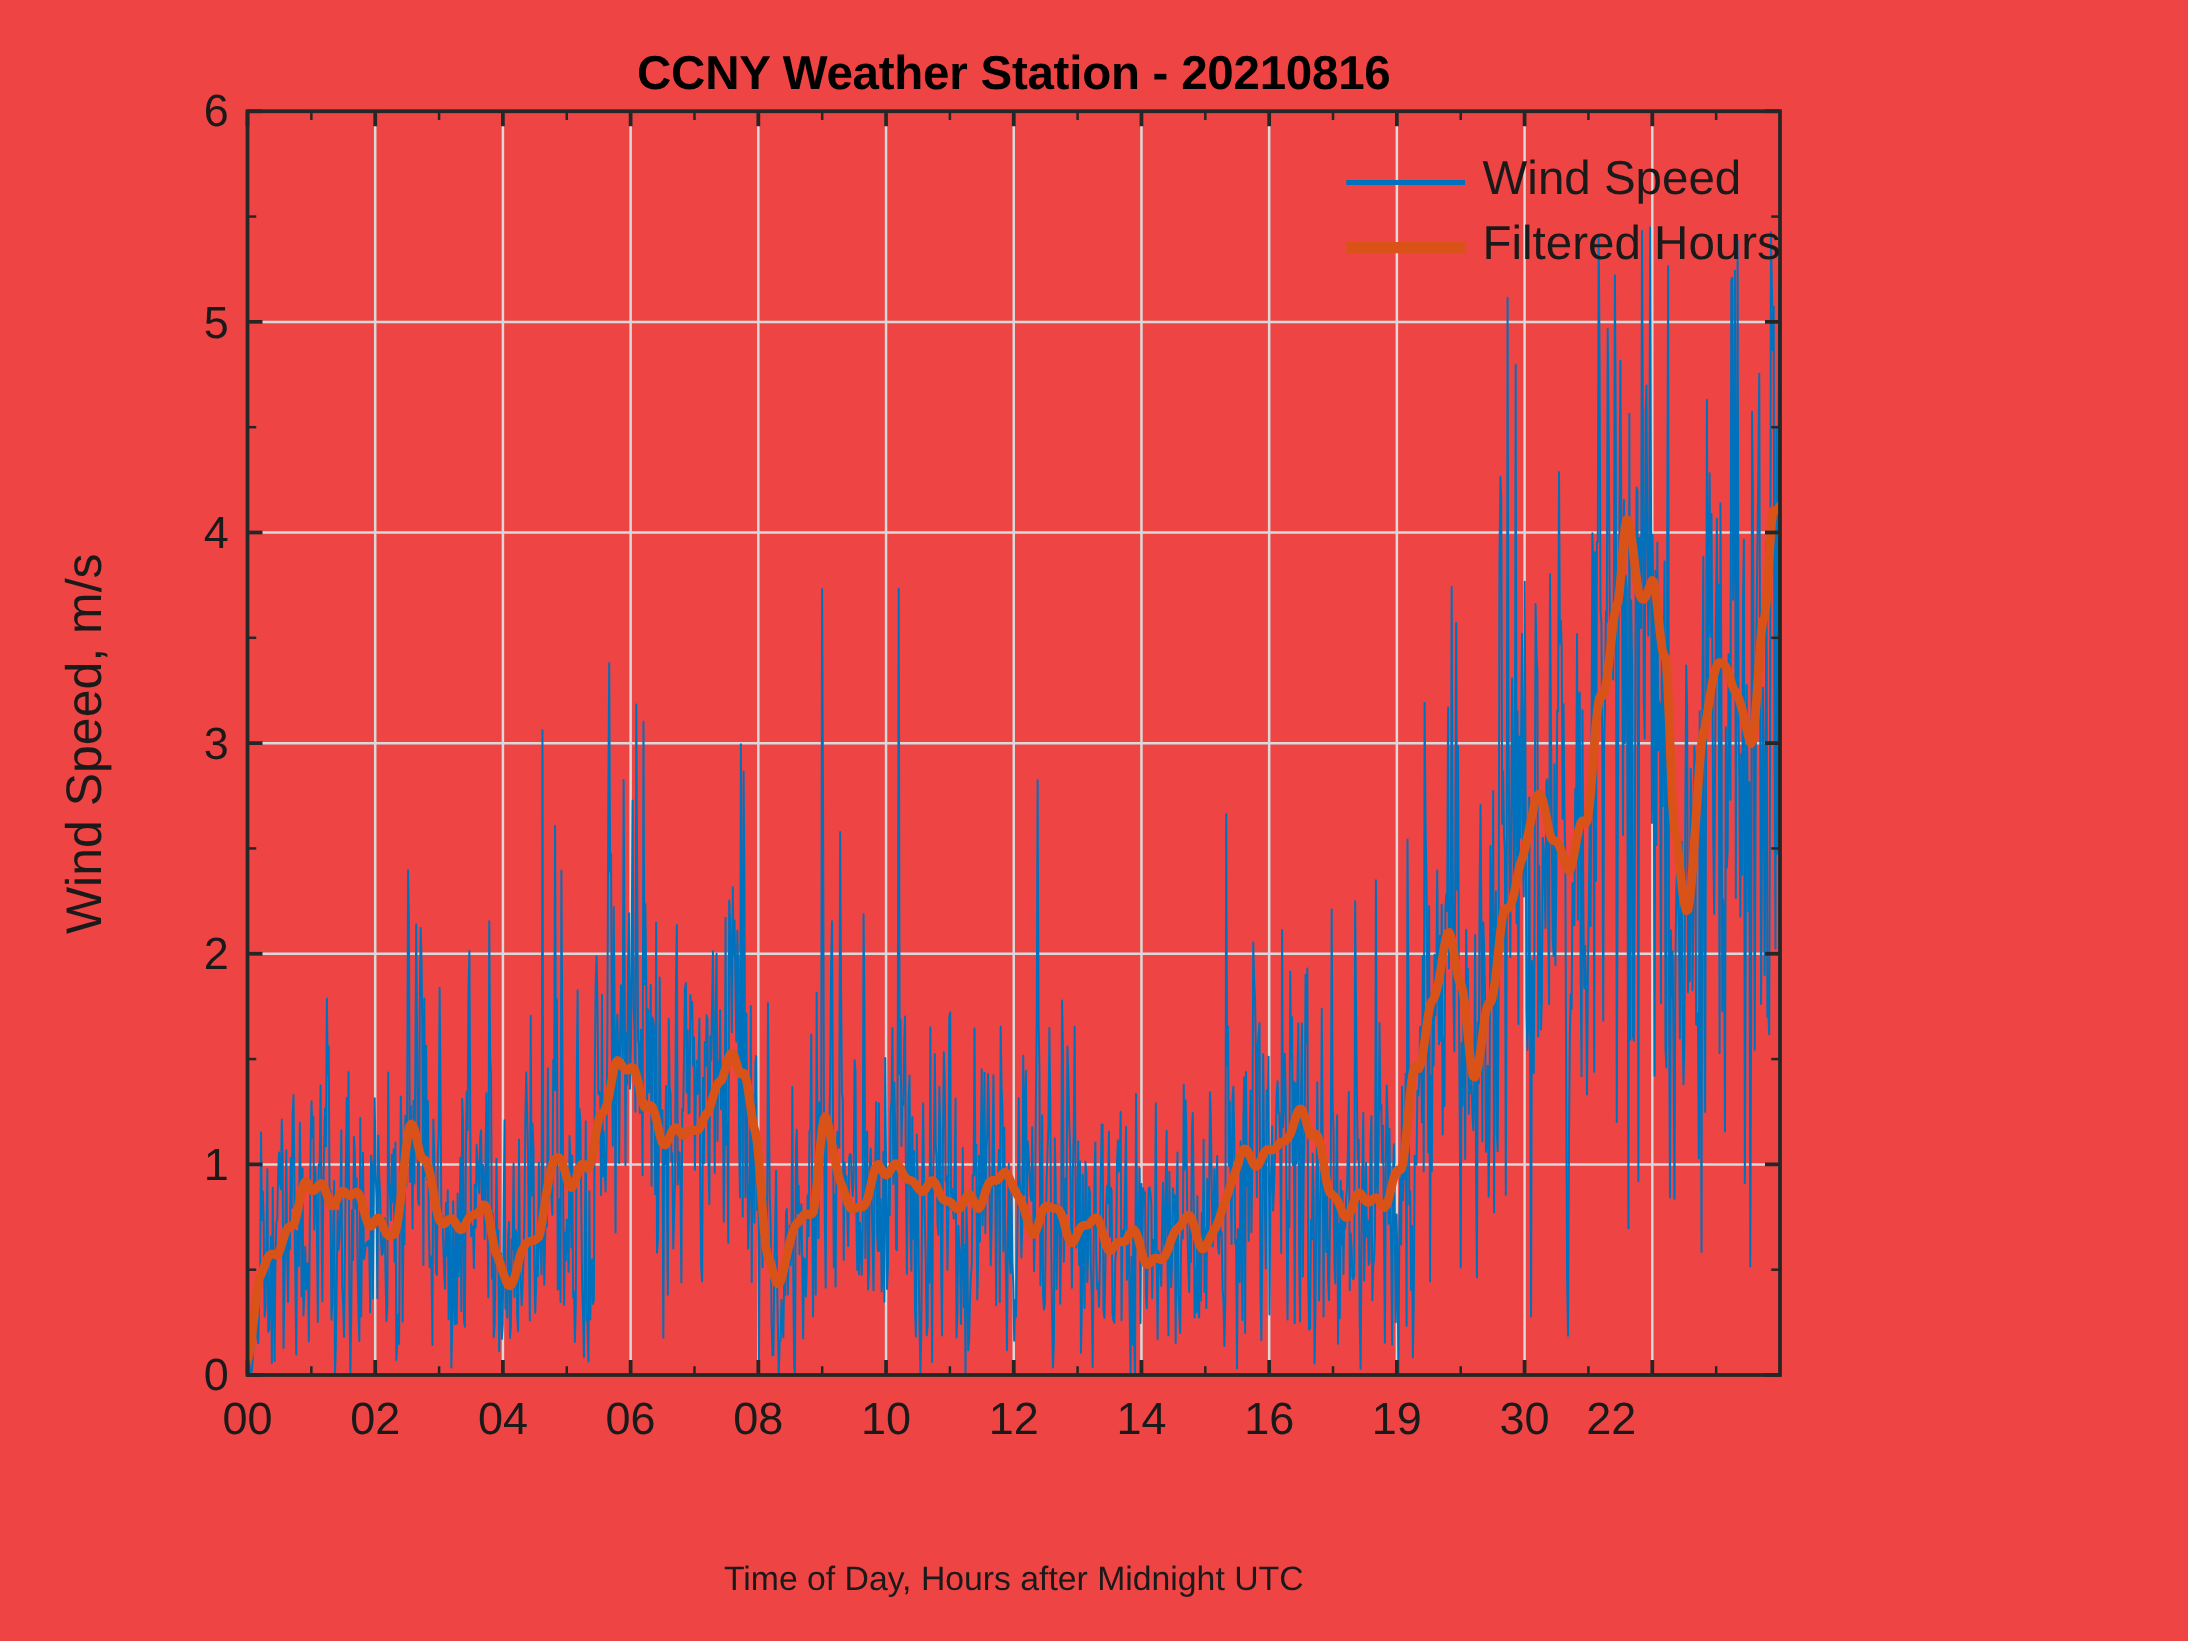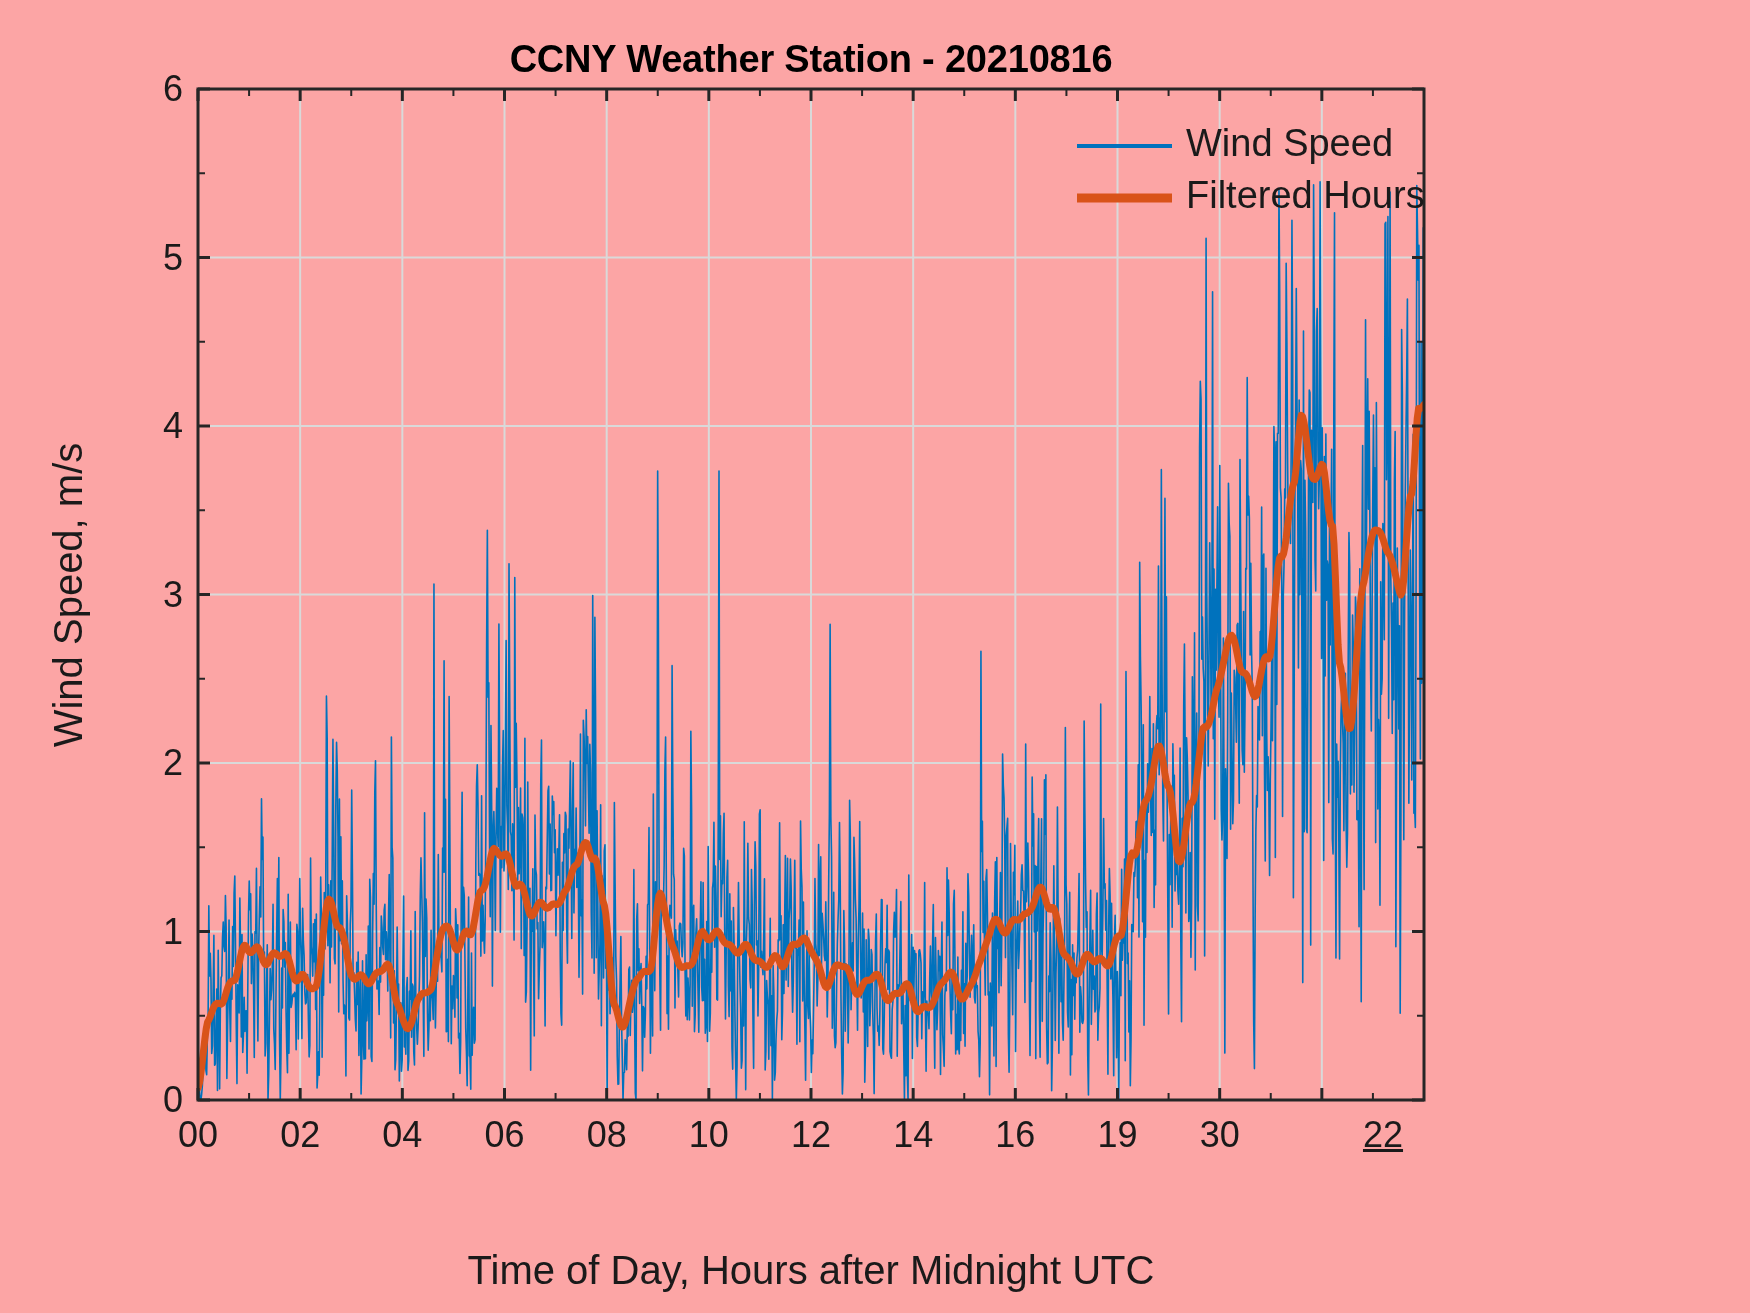--- a/index.html
+++ b/index.html
@@ -11,21 +11,21 @@
   body {
     width: 1750px;
     height: 1313px;
     font-family: "Liberation Sans", sans-serif;
     overflow: hidden;
   }
   #figure {
     position: relative;
     width: 1750px;
     height: 1313px;
-    background: #fca5a5;
+    background: #ef4444;
   }
   #chart-title {
     position: absolute;
     left: 198px;
     top: 38px;
     width: 1226px;
     text-align: center;
     font-family: "Liberation Sans", sans-serif;
     font-size: 38px;
     font-weight: bold;
@@ -66,21 +66,21 @@
     white-space: nowrap;
     transform-origin: 0 0;
   }
   #x-axis-label {
     position: absolute;
     left: 198px;
     top: 1248px;
     width: 1226px;
     text-align: center;
     font-family: "Liberation Sans", sans-serif;
-    font-size: 40px;
+    font-size: 27px;
     color: #1a1a1a;
     white-space: nowrap;
   }
   .legend-label {
     position: absolute;
     font-family: "Liberation Sans", sans-serif;
     font-size: 38px;
     color: #1a1a1a;
     white-space: nowrap;
   }
@@ -219,20 +219,20 @@
       <div class="tick-label xtick-label" style="left: 300.167px; top: 1114px;">02</div>
       <div class="tick-label xtick-label" style="left: 402.333px; top: 1114px;">04</div>
       <div class="tick-label xtick-label" style="left: 504.5px; top: 1114px;">06</div>
       <div class="tick-label xtick-label" style="left: 606.667px; top: 1114px;">08</div>
       <div class="tick-label xtick-label" style="left: 708.833px; top: 1114px;">10</div>
       <div class="tick-label xtick-label" style="left: 811px; top: 1114px;">12</div>
       <div class="tick-label xtick-label" style="left: 913.167px; top: 1114px;">14</div>
       <div class="tick-label xtick-label" style="left: 1015.33px; top: 1114px;">16</div>
       <div class="tick-label xtick-label" style="left: 1117.5px; top: 1114px;">19</div>
       <div class="tick-label xtick-label" style="left: 1219.67px; top: 1114px;">30</div>
-      <div class="tick-label xtick-label" style="left: 1383px; top: 1114px; text-decoration: underline;">22</div>
+      <div class="tick-label xtick-label" style="left: 1289px; top: 1114px;">22</div>
     </div>
   <div id="legend-layer">
       <div class="legend-label" style="left: 1186px; top: 122px;">Wind Speed</div>
       <div class="legend-label" style="left: 1186px; top: 174px;">Filtered Hours</div>
     </div>
 
 </div>
 
 </body></html>

